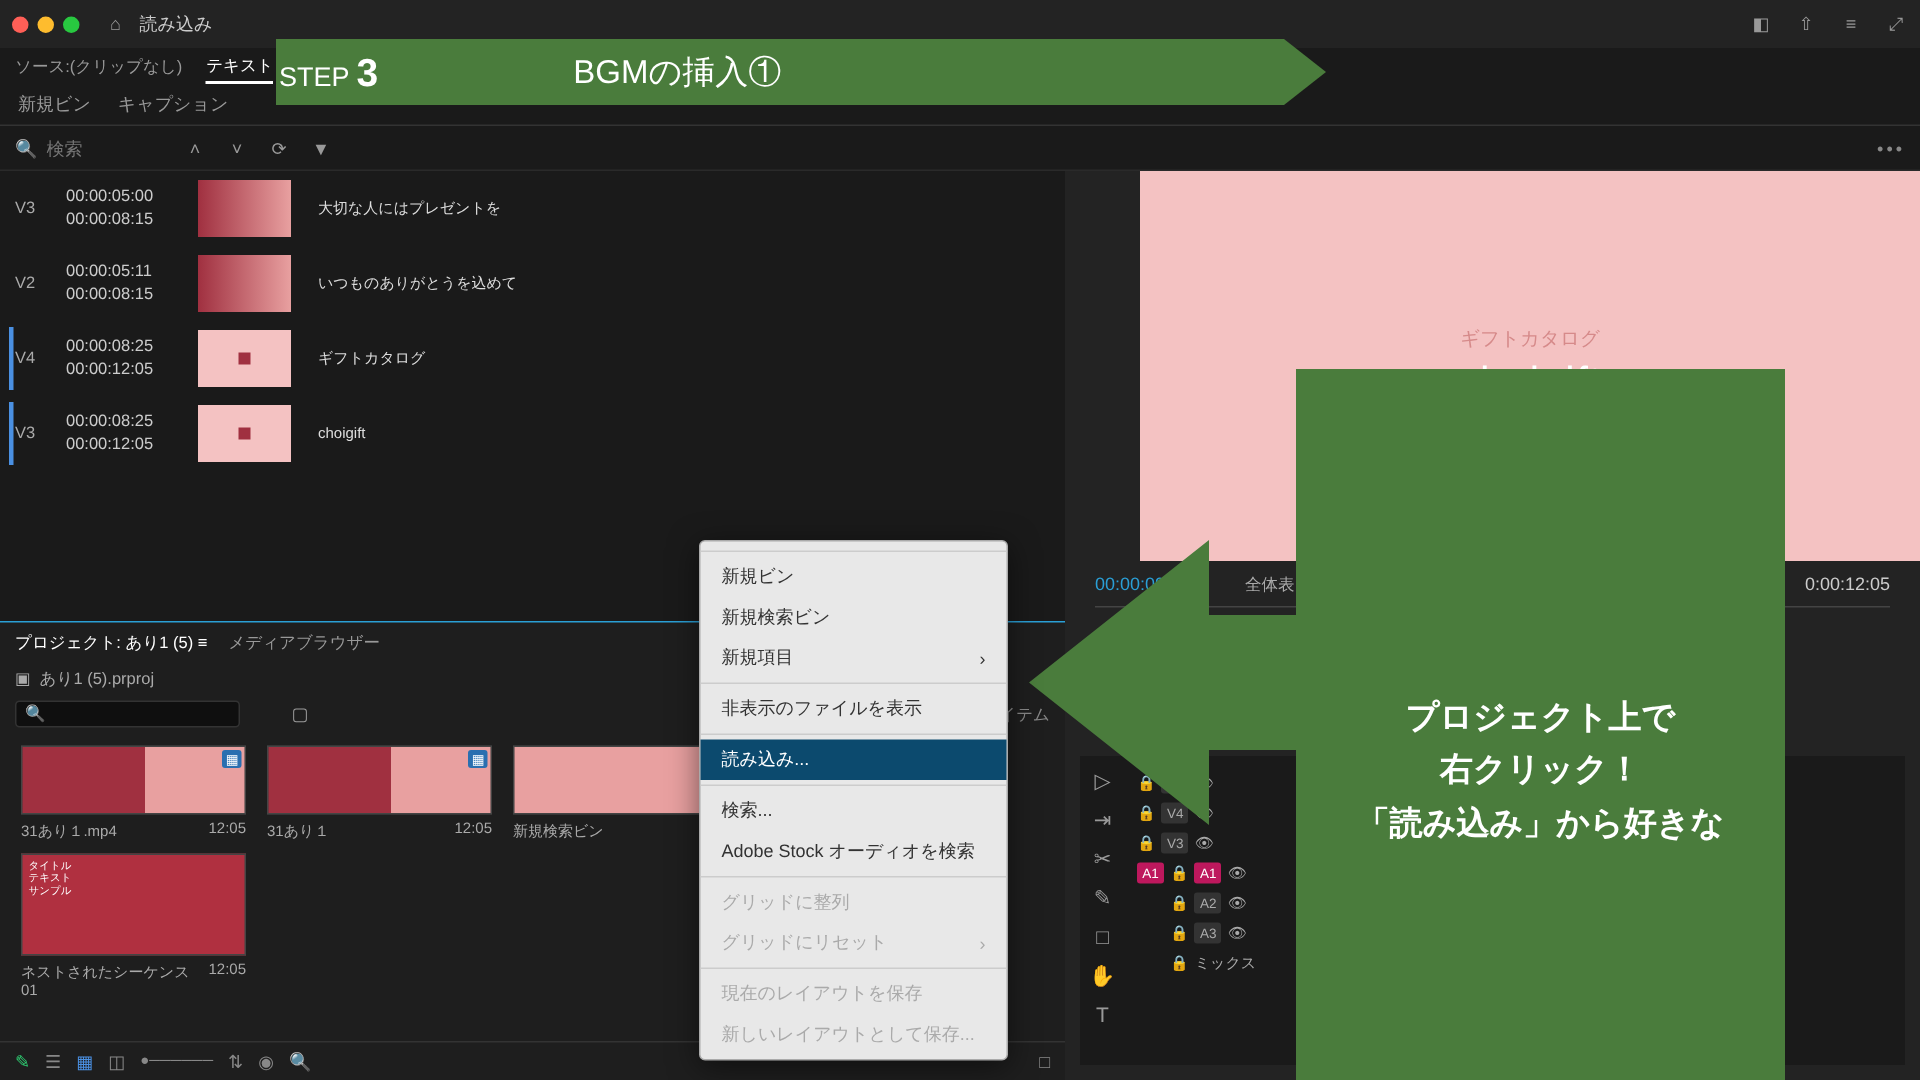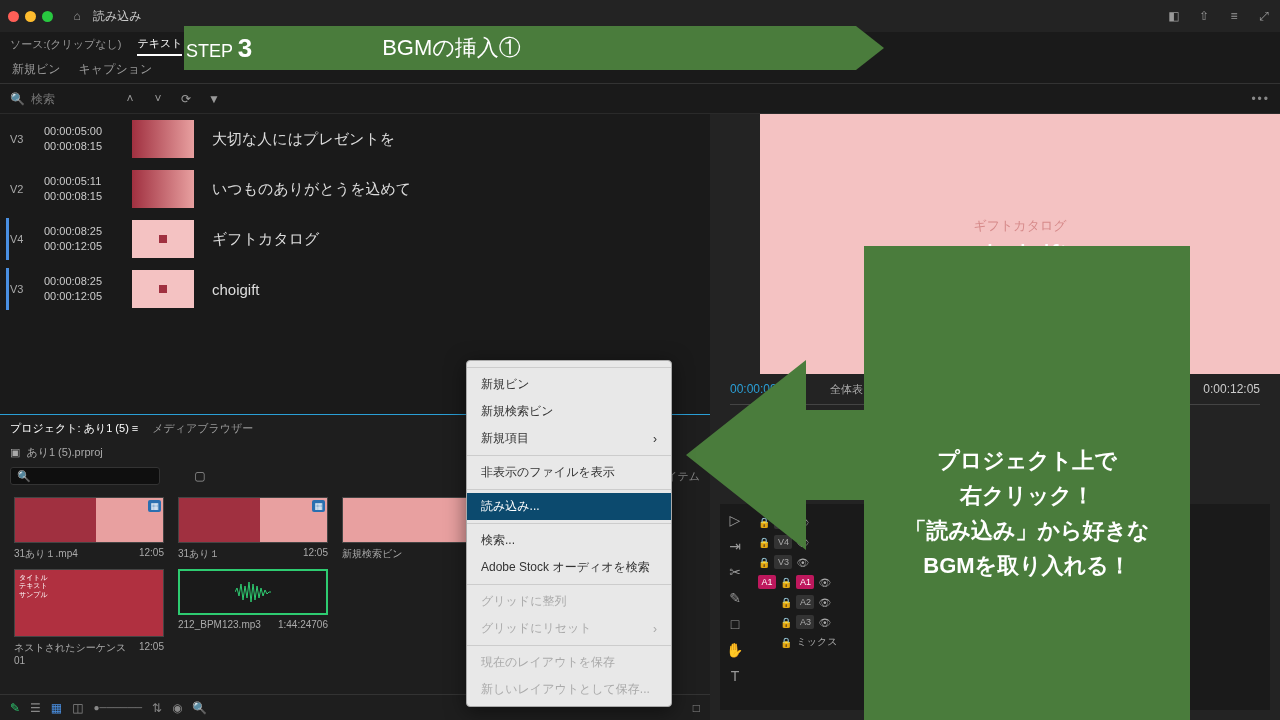--- a/index.html
+++ b/index.html
@@ -21,21 +21,21 @@
 .main{display:flex;height:calc(720px - 32px - 24px - 28px - 30px)}
 .leftcol{width:710px;display:flex;flex-direction:column}
 .textpanel{flex:0 0 300px;overflow:hidden;position:relative}
 .textrow{display:flex;align-items:center;padding:6px 10px;gap:10px;position:relative}
 .textrow.sel::before{content:"";position:absolute;left:6px;top:4px;bottom:4px;width:3px;background:#4a90e2}
 .trk{width:24px;font-size:11px;color:#aaa}
 .tc{width:78px;font-size:11px;color:#ccc;line-height:1.4}
 .thumb{width:62px;height:38px;background:#e8a0a0;position:relative}
 .thumb.red{background:linear-gradient(90deg,#a03040,#e8a0a0)}
 .thumb .sq{position:absolute;left:50%;top:50%;transform:translate(-50%,-50%);width:8px;height:8px;background:#a03040}
-.txtlabel{font-size:15px;color:#ddd;margin-left:8px}
+.txtlabel{font-size:10px;color:#ddd;margin-left:8px}
 .projpanel{flex:1;display:flex;flex-direction:column;background:#1e1e1e;border-top:1px solid #2a9fd6}
 .projtabs{height:26px;display:flex;align-items:center;padding:0 10px;gap:14px;font-size:11px;color:#999}
 .projtabs .pt{cursor:pointer}
 .projtabs .pt.act{color:#fff;}
 .projhdr{height:22px;display:flex;align-items:center;padding:0 10px;gap:6px;font-size:11px;color:#aaa}
 .projsearch{height:26px;display:flex;align-items:center;padding:0 10px;gap:8px}
 .projsearch input{background:#0f0f0f;border:1px solid #333;color:#ccc;padding:2px 6px;font-size:11px;width:150px;border-radius:3px;outline:none}
 .projgrid{display:flex;gap:14px;padding:8px 14px;flex-wrap:wrap}
 .clip{width:150px}
 .clipthumb{height:46px;background:#333;position:relative;border:1px solid #444}
@@ -215,31 +215,20 @@
         </div>
       </div>
       <div class="projgrid2">
         <div class="clip2">
           <div class="redcard">タイトル<br>テキスト<br>サンプル</div>
           <div class="cliplabel">
               <span>ネストされたシーケンス 01</span>
               <span>12:05</span>
             </div>
         </div>
-        <div class="clip2">
-          <div class="wavethumb">
-            <svg class="wave" viewBox="0 0 36 24">
-                <path d="M0 12 L2 8 L4 16 L6 4 L8 20 L10 6 L12 18 L14 2 L16 22 L18 4 L20 20 L22 6 L24 18 L26 8 L28 16 L30 10 L32 14 L34 12 L36 12" stroke="#2ecc71" fill="none" stroke-width="1"></path>
-              </svg>
-          </div>
-          <div class="cliplabel">
-              <span>212_BPM123.mp3</span>
-              <span>1:44:24706</span>
-            </div>
-        </div>
       </div>
       <div class="projfoot">
         <span class="ficon grn">✎</span>
         <span class="ficon">☰</span>
         <span class="ficon blu">▦</span>
         <span class="ficon">◫</span>
         <span class="ficon" style="font-size:10px">●──────</span>
         <span class="ficon">⇅</span>
         <span class="ficon">◉</span>
         <span class="ficon">🔍</span>
@@ -346,15 +335,14 @@
 
 <svg class="arrow-shape" width="190" height="230">
   <polygon points="0,115 120,20 120,70 190,70 190,160 120,160 120,210" fill="#4a7c3c"></polygon>
 </svg>
 
 <div class="callout">
   <div class="calltext">
     <div>プロジェクト上で</div>
     <div>右クリック！</div>
     <div>「読み込み」から好きな</div>
-    <div>BGMを取り入れる！</div>
   </div>
 </div>
 
 </body></html>

